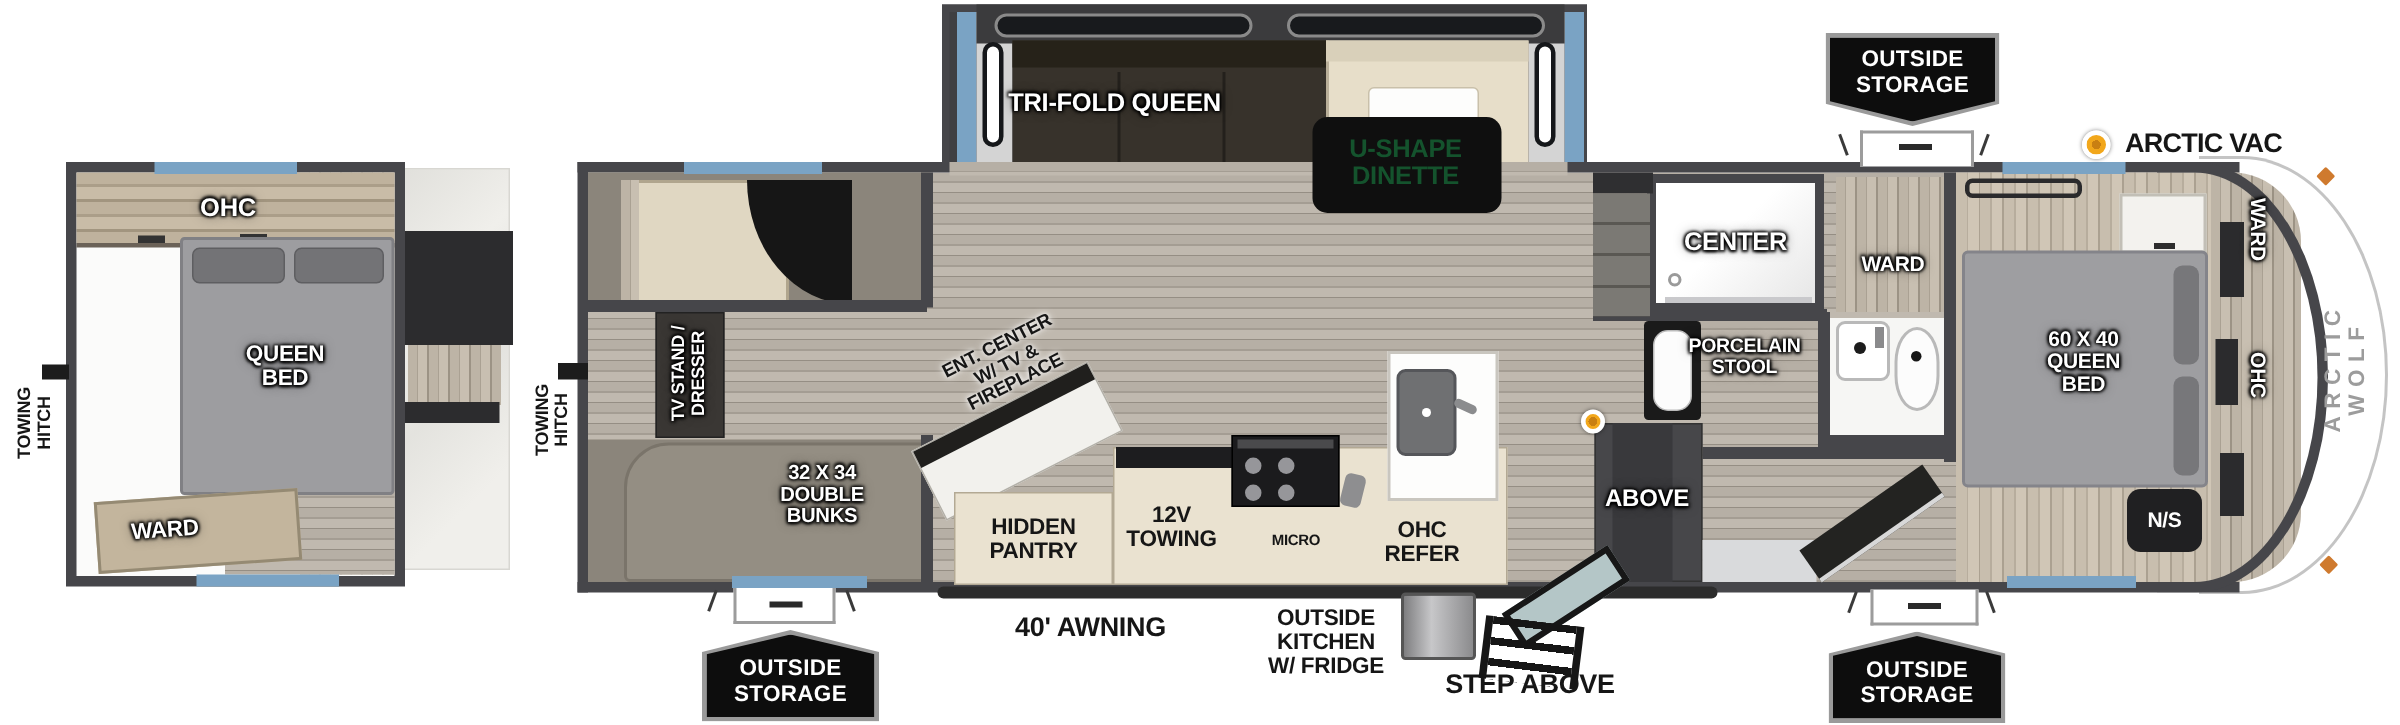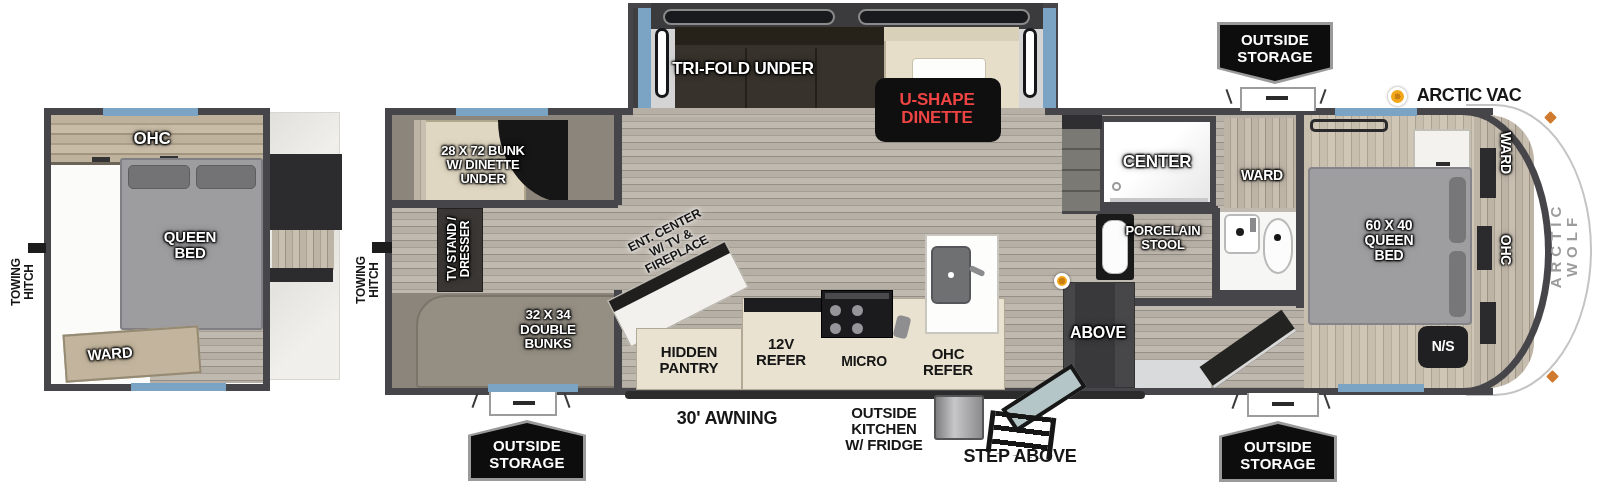--- a/index.html
+++ b/index.html
@@ -220,60 +220,57 @@
 
   <div class="lbl plain" style="left:23px;top:282px;--r:-90deg;font-size:12px;">TOWING
 HITCH</div>
   <div class="lbl glow" style="left:152px;top:139px;font-size:17px;">OHC</div>
   <div class="lbl glow" style="left:190px;top:245px;font-size:15px;">QUEEN
 BED</div>
   <div class="lbl glow" style="left:110px;top:354px;--r:-4deg;font-size:15px;">WARD</div>
 
   <div class="lbl plain" style="left:368px;top:280px;--r:-90deg;font-size:12px;">TOWING
 HITCH</div>
-  <div class="lbl glow" style="left:483px;top:165px;font-size:13px;">28 X 72 BUNK
-W/ DINETTE
-UNDER</div>
   <div class="lbl glow" style="left:459px;top:249px;--r:-90deg;font-size:12px;">TV STAND /
 DRESSER</div>
   <div class="lbl glow" style="left:548px;top:330px;font-size:13.5px;">32 X 34
 DOUBLE
 BUNKS</div>
 
-  <div class="lbl glow" style="left:743px;top:69px;font-size:17px;">TRI-FOLD UNDER</div>
-  <div class="lbl" style="left:937px;top:109px;font-size:17px;color:#ef4444;">U-SHAPE
+  <div class="lbl glow" style="left:743px;top:69px;font-size:17px;">TRI-FOLD QUEEN</div>
+  <div class="lbl" style="left:937px;top:109px;font-size:17px;color:#14532d;">U-SHAPE
 DINETTE</div>
   <div class="lbl ink" style="left:671px;top:243px;--r:-27deg;font-size:12.5px;">ENT. CENTER
 W/ TV &amp;
 FIREPLACE</div>
   <div class="lbl plain" style="left:689px;top:360px;font-size:15px;">HIDDEN
 PANTRY</div>
 
   <div class="lbl plain" style="left:781px;top:352px;font-size:15px;">12V
-REFER</div>
-  <div class="lbl plain" style="left:864px;top:362px;font-size:14px;">MICRO</div>
+TOWING</div>
+  <div class="lbl plain" style="left:864px;top:362px;font-size:10px;">MICRO</div>
   <div class="lbl plain" style="left:948px;top:362px;font-size:15px;">OHC
 REFER</div>
 
   <div class="lbl glow" style="left:1157px;top:162px;font-size:17px;">CENTER</div>
   <div class="lbl glow" style="left:1163px;top:238px;font-size:13px;text-align:center;">PORCELAIN
 STOOL</div>
   <div class="lbl glow" style="left:1262px;top:176px;font-size:14px;">WARD</div>
 
   <div class="lbl glow" style="left:1098px;top:333px;font-size:16px;">ABOVE</div>
 
   <div class="lbl glow" style="left:1389px;top:241px;font-size:14px;">60 X 40
 QUEEN
 BED</div>
   <div class="lbl glow" style="left:1505px;top:153px;--r:90deg;font-size:14px;">WARD</div>
   <div class="lbl glow" style="left:1505px;top:250px;--r:90deg;font-size:14px;">OHC</div>
   <div class="lbl" style="left:1443px;top:347px;font-size:14px;color:#fff;">N/S</div>
 
   <div class="lbl" style="left:1564px;top:245px;--r:-90deg;font-size:15px;color:#9c9c9c;letter-spacing:5px;">ARCTIC WOLF</div>
 
   <div class="lbl plain" style="left:1469px;top:96px;font-size:18px;letter-spacing:-0.5px;">ARCTIC VAC</div>
-  <div class="lbl plain" style="left:727px;top:419px;font-size:18px;">30' AWNING</div>
+  <div class="lbl plain" style="left:727px;top:419px;font-size:18px;">40' AWNING</div>
   <div class="lbl plain" style="left:884px;top:429px;font-size:15px;">OUTSIDE
 KITCHEN
 W/ FRIDGE</div>
   <div class="lbl plain" style="left:1020px;top:457px;font-size:18px;">STEP ABOVE</div>
 
 </div>
 
 </body></html>

